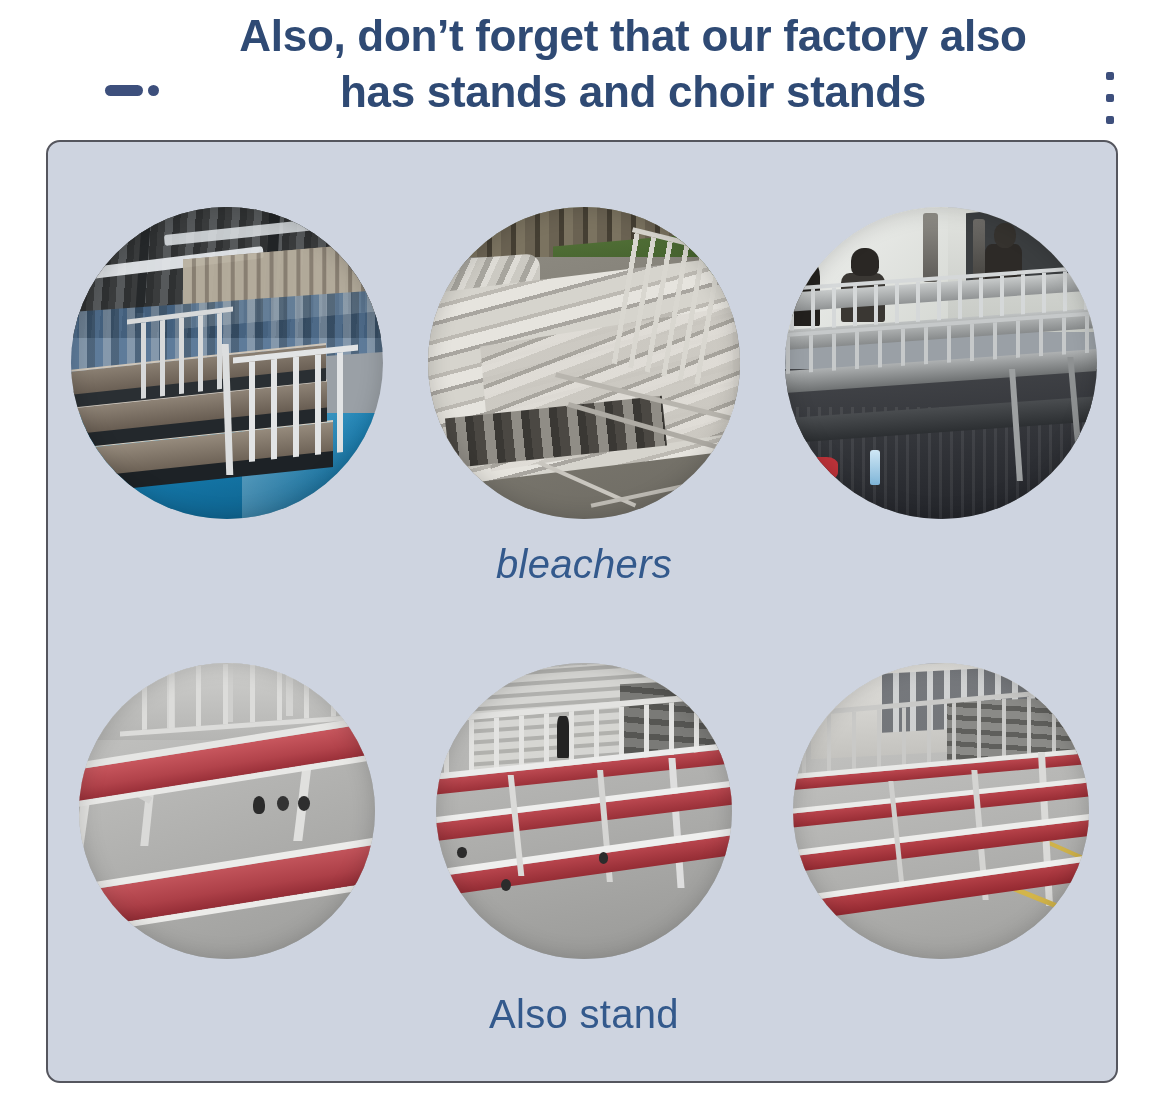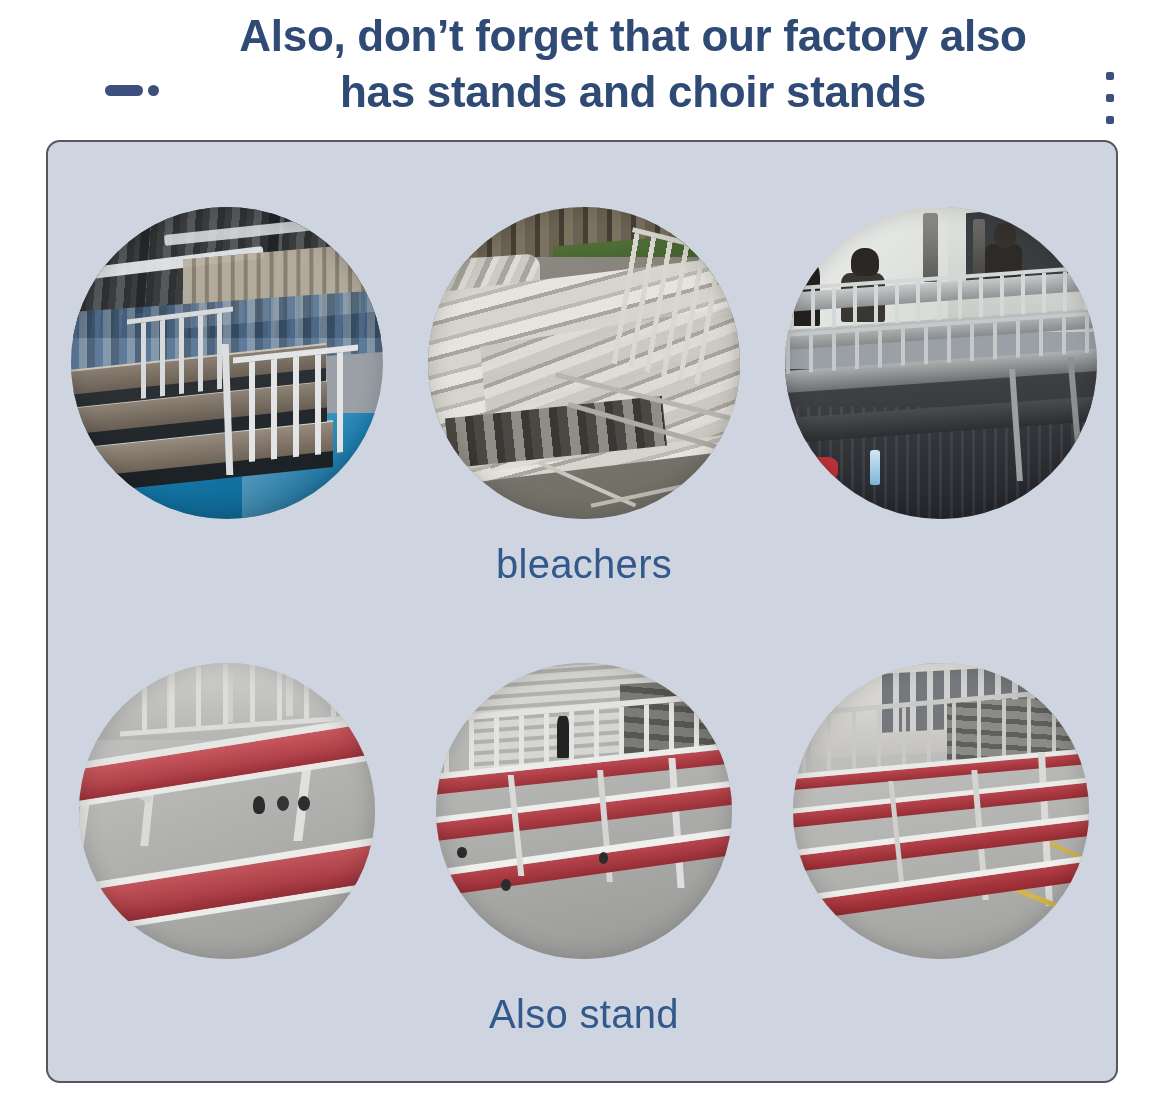--- a/index.html
+++ b/index.html
@@ -117,21 +117,21 @@
     position: absolute;
     left: 0;
     width: 1072px;
     text-align: center;
     color: #33598c;
     font-family: "Liberation Sans", sans-serif;
     font-size: 40px;
     font-weight: normal;
     letter-spacing: 0.3px;
   }
-  .caption-1 { top: 400px; }
+  .caption-1 { top: 400px; font-style: italic; }
   .caption-2 { top: 850px; }
 
   
   .photo {
     position: relative;
     width: 312px;
     height: 312px;
     border-radius: 50%;
     overflow: hidden;
     flex: 0 0 auto;

